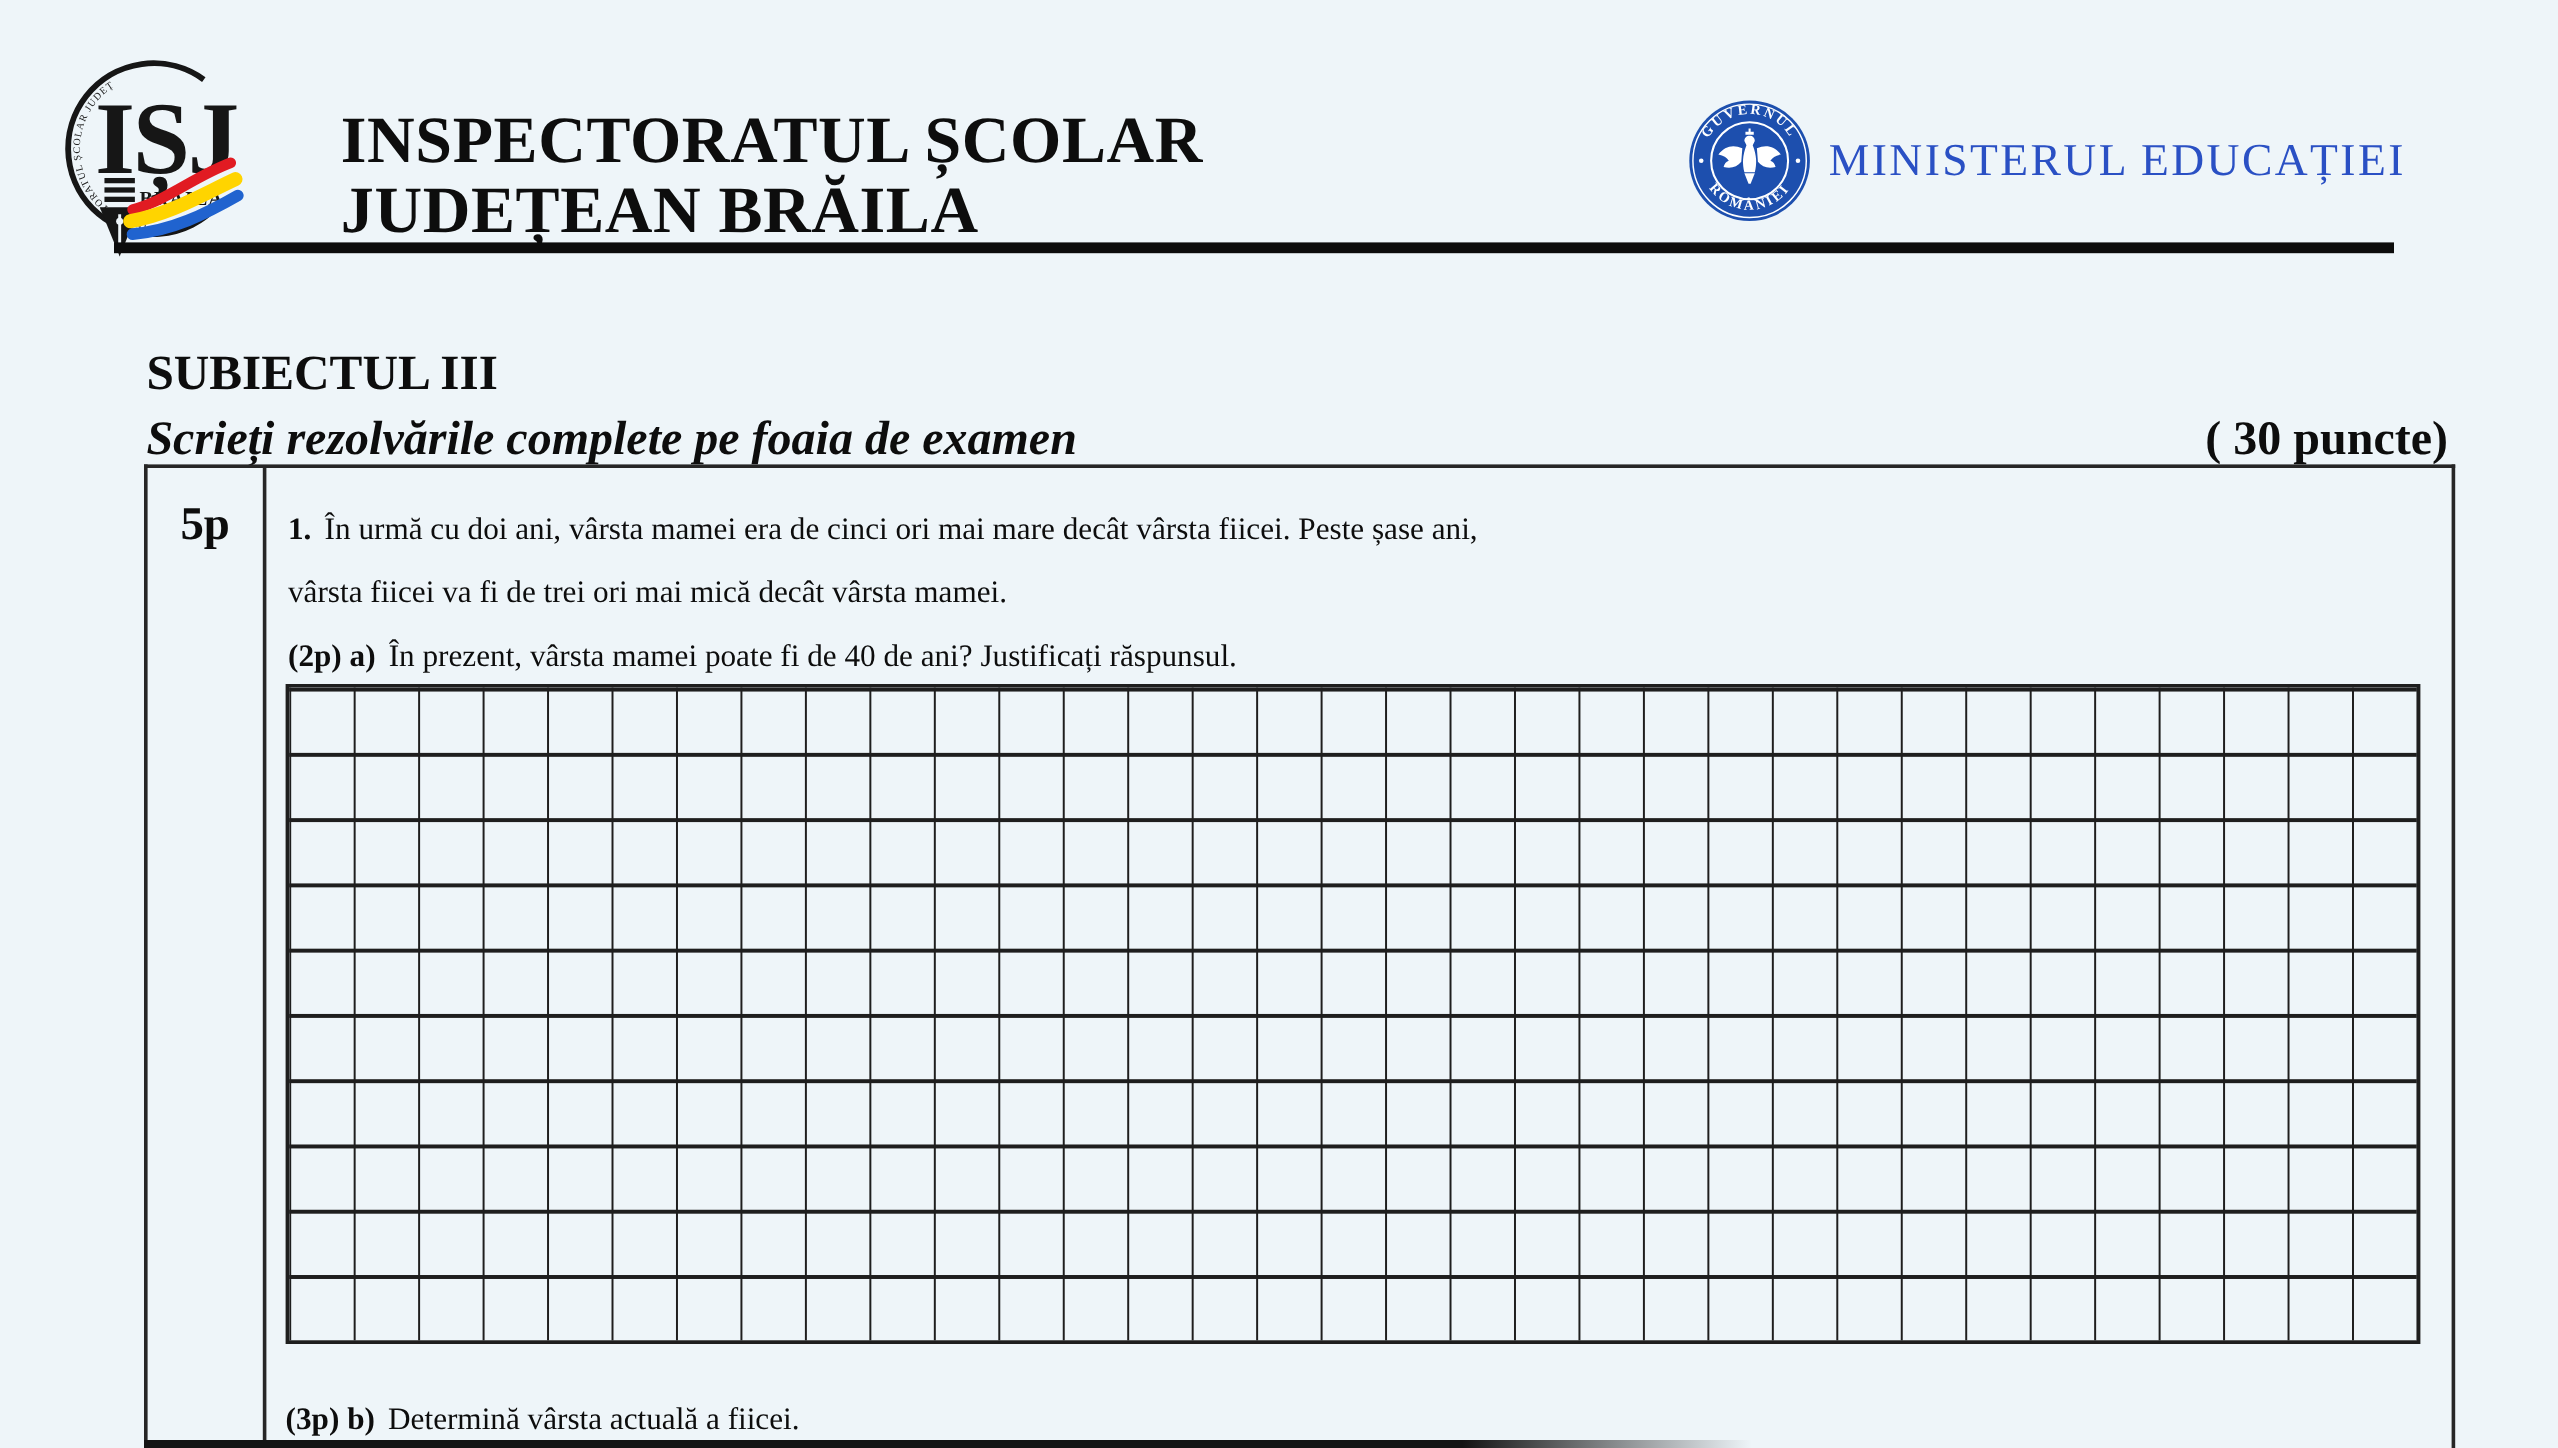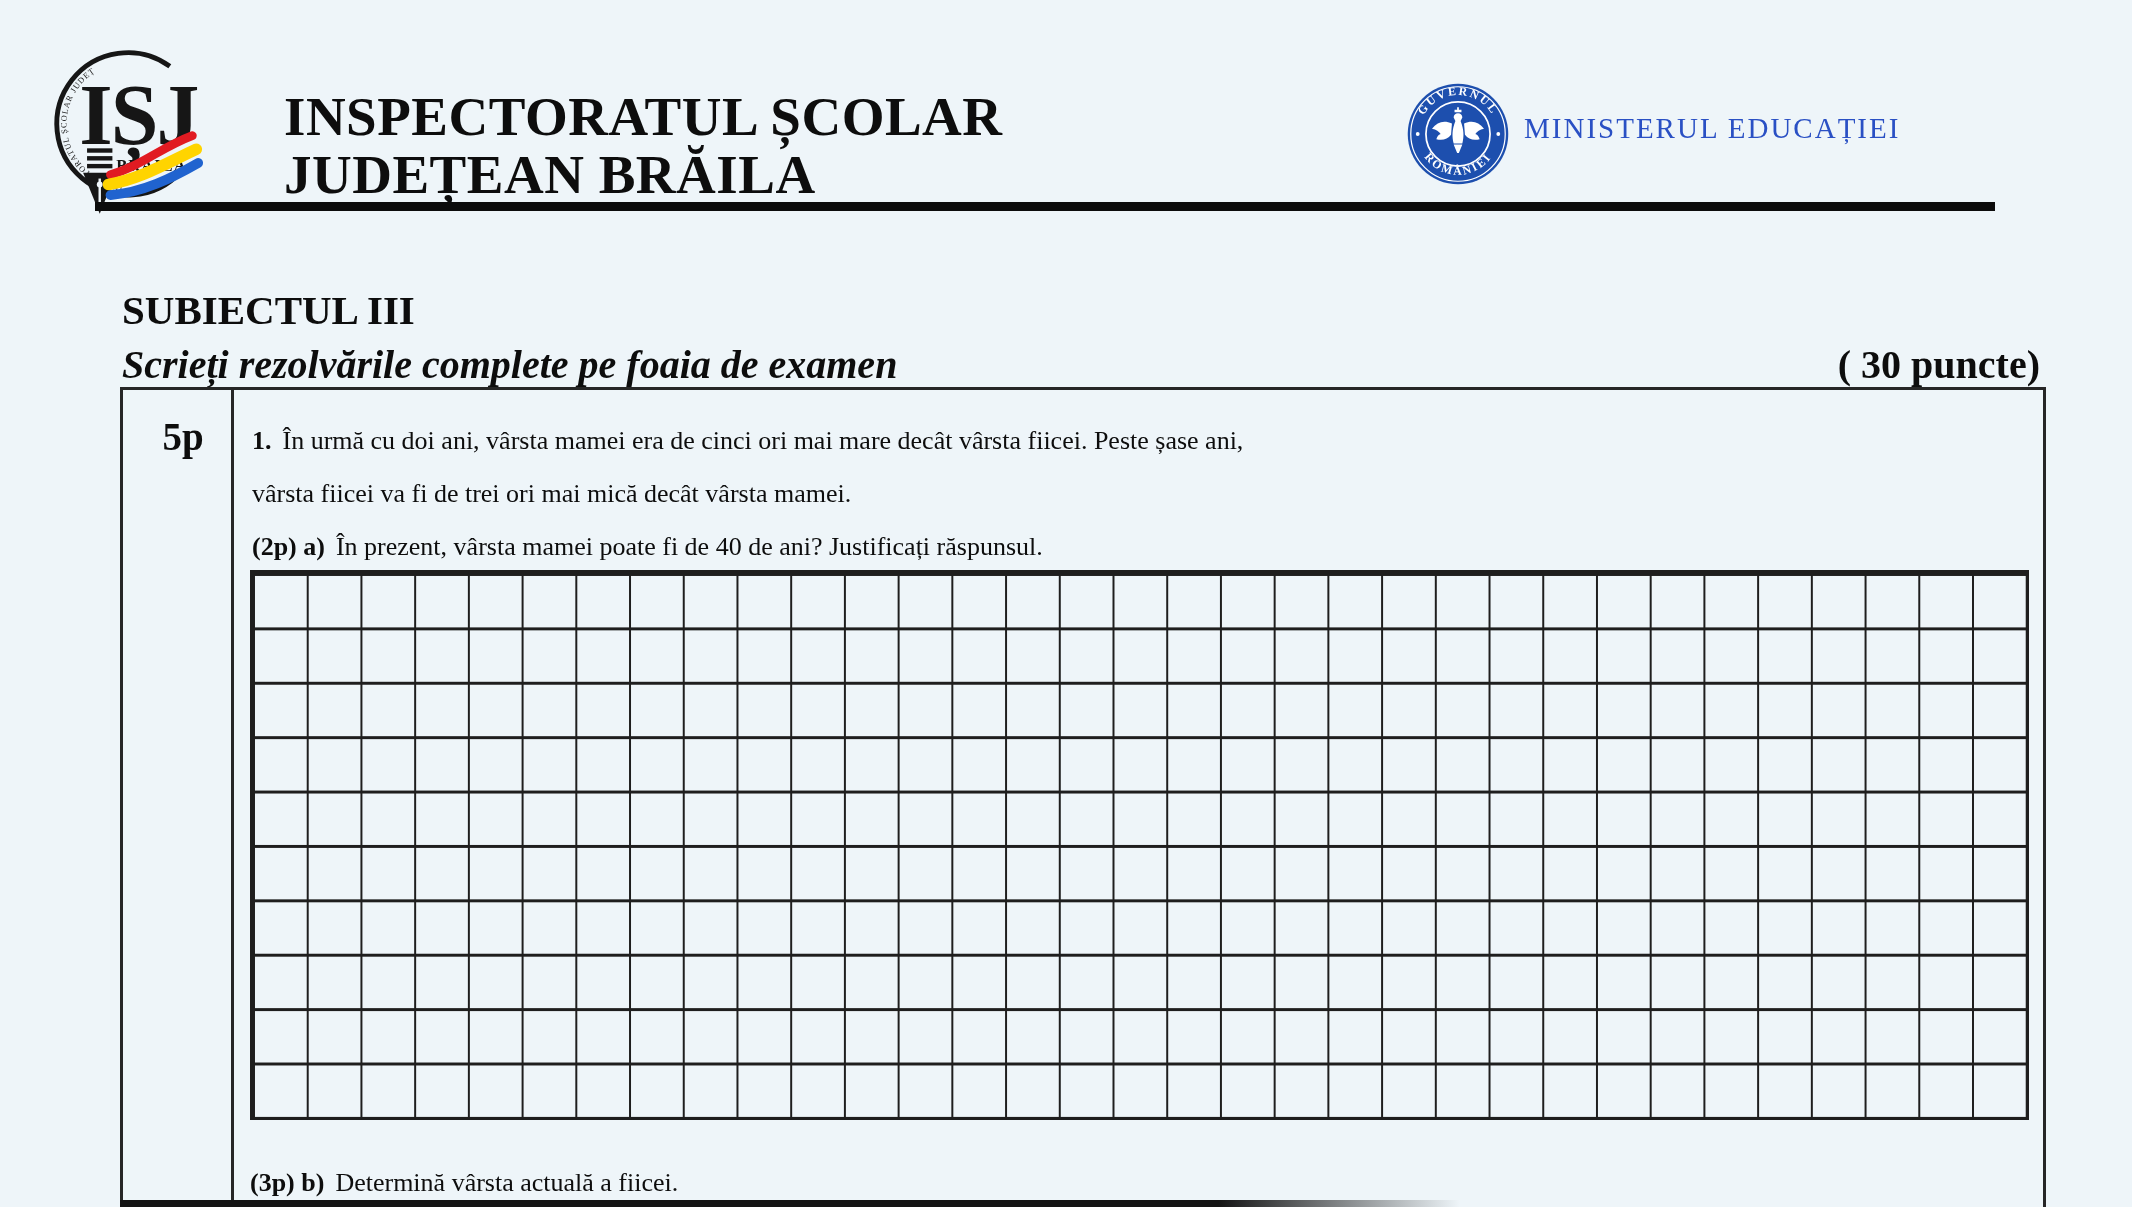--- a/index.html
+++ b/index.html
@@ -14,37 +14,37 @@
   
   .isj-logo{position:absolute;left:50px;top:26px;width:156px;height:192px}
   .org-title{
     position:absolute;left:284px;top:88px;
     font-size:55px;font-weight:bold;line-height:58px;
     letter-spacing:.5px;white-space:nowrap;
   }
   .gov-seal{position:absolute;left:1406px;top:82px;width:104px;height:104px}
   .ministry{
     position:absolute;left:1524px;top:112px;
-    font-size:29px;letter-spacing:2px;white-space:nowrap;
+    font-size:38px;letter-spacing:2px;white-space:nowrap;
     color:#2a50c4;
   }
   .rule{position:absolute;left:95px;top:202px;width:1900px;height:9px;background:#0c0c0c}
   
   .section-title{position:absolute;left:122px;top:286px;font-size:41px;font-weight:bold;white-space:nowrap}
   .instr-row{
     position:absolute;left:122px;top:341px;width:1918px;
     display:flex;justify-content:space-between;align-items:baseline;
   }
   .instr{font-size:40px;font-weight:bold;font-style:italic;white-space:nowrap}
   .points{font-size:40px;font-weight:bold;white-space:nowrap}
   
   .table{
     position:absolute;left:120px;top:387px;width:1926px;height:820px;
     border:3px solid #262626;border-bottom:none;
-    box-sizing:border-box;display:flex;padding-left:12px;
+    box-sizing:border-box;display:flex;
   }
   .pts-col{
     width:99px;flex:0 0 99px;box-sizing:border-box;
     border-right:3px solid #262626;
     text-align:center;padding-top:24px;
     font-size:39px;font-weight:bold;
   }
   .main-col{
     flex:1;position:relative;
     padding:24px 0 0 18px;

